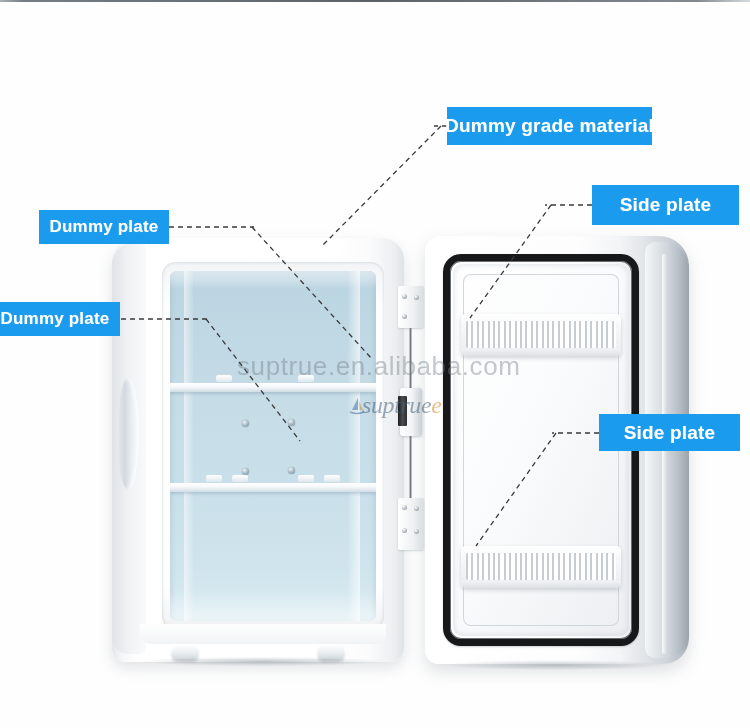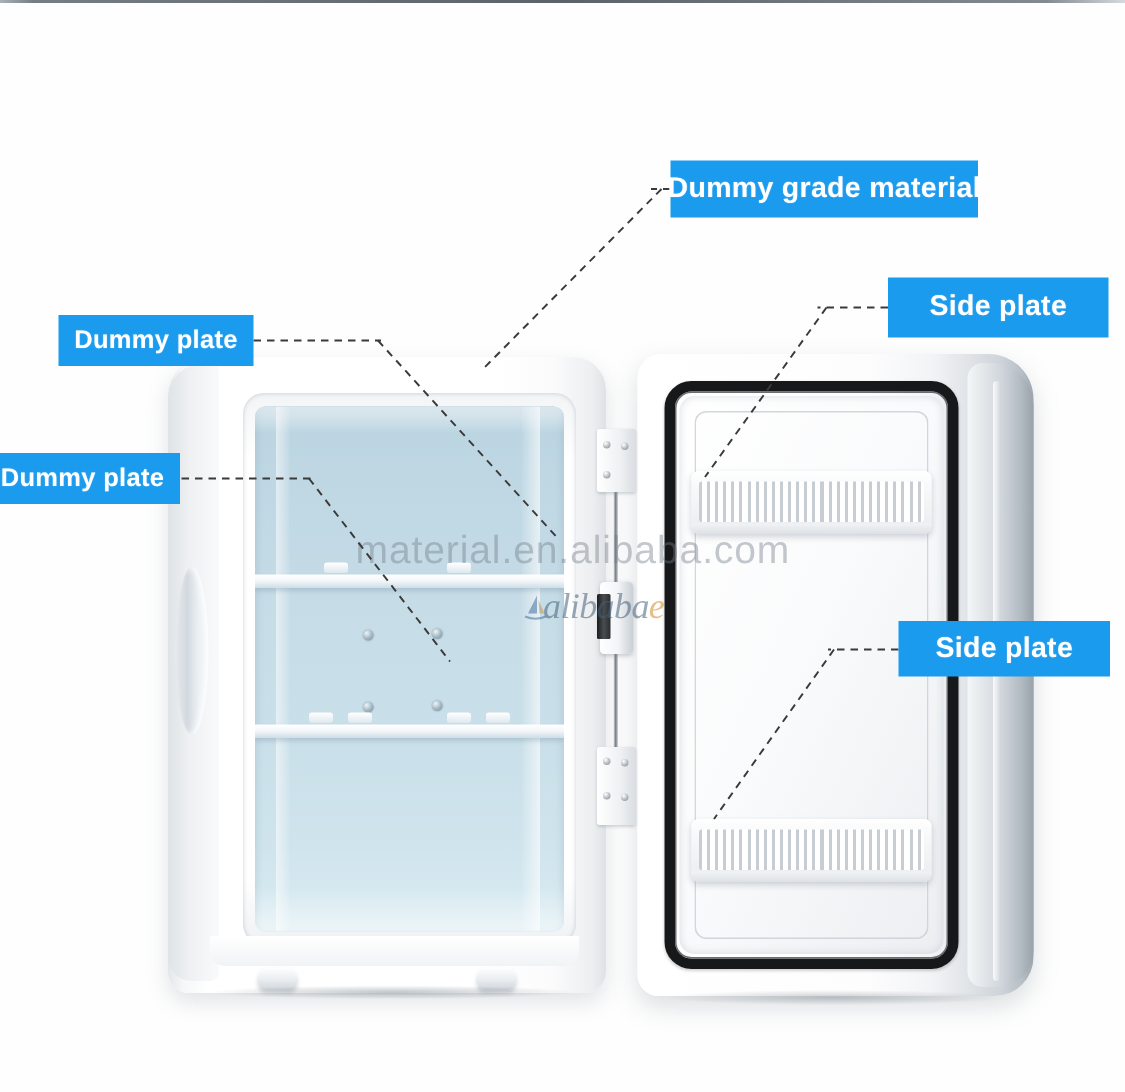--- a/index.html
+++ b/index.html
@@ -438,27 +438,27 @@
       <path d="M556 433 L476 546"></path>
 
       <path d="M169 227 L254 227"></path>
       <path d="M252 227 L372 359"></path>
 
       <path d="M121 319 L208 319"></path>
       <path d="M206 319 L300 441"></path>
     </g>
   </svg>
 
-  <div class="wm-url">material.en.alibaba.com</div>
+  <div class="wm-url">suptrue.en.alibaba.com</div>
   <div class="wm-logo">
     <svg class="sail" viewBox="0 0 16 20">
       <path d="M9 1 L9 13 L3 13 Z" fill="rgba(86,126,168,.62)"></path>
       <path d="M10 4 L14 13 L10.6 13 Z" fill="rgba(196,150,80,.55)"></path>
       <path d="M1 15 Q8 18 15 15" stroke="rgba(86,126,168,.62)" stroke-width="1.4" fill="none"></path>
-    </svg><span>alibaba</span><span class="tail">e</span>
+    </svg><span>suptrue</span><span class="tail">e</span>
   </div>
 
   <div class="callout callout-fgm">Dummy grade material</div>
 
   <div class="callout callout-side1">Side plate</div>
 
   <div class="callout callout-side2">Side plate</div>
 
   <div class="callout callout-dum1">Dummy plate</div>
 

